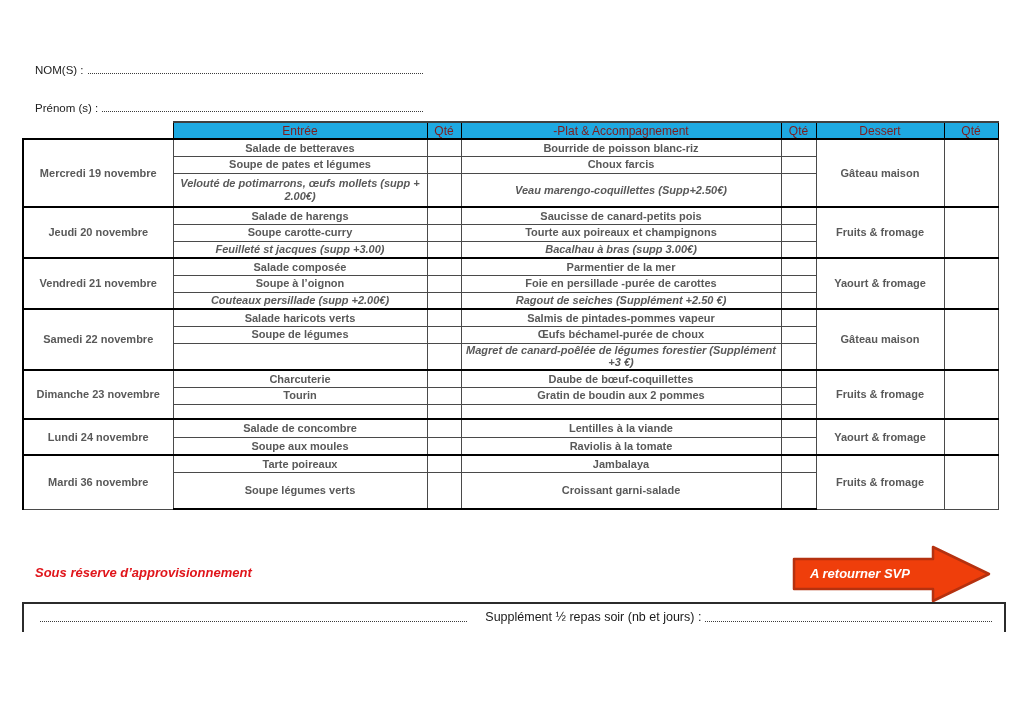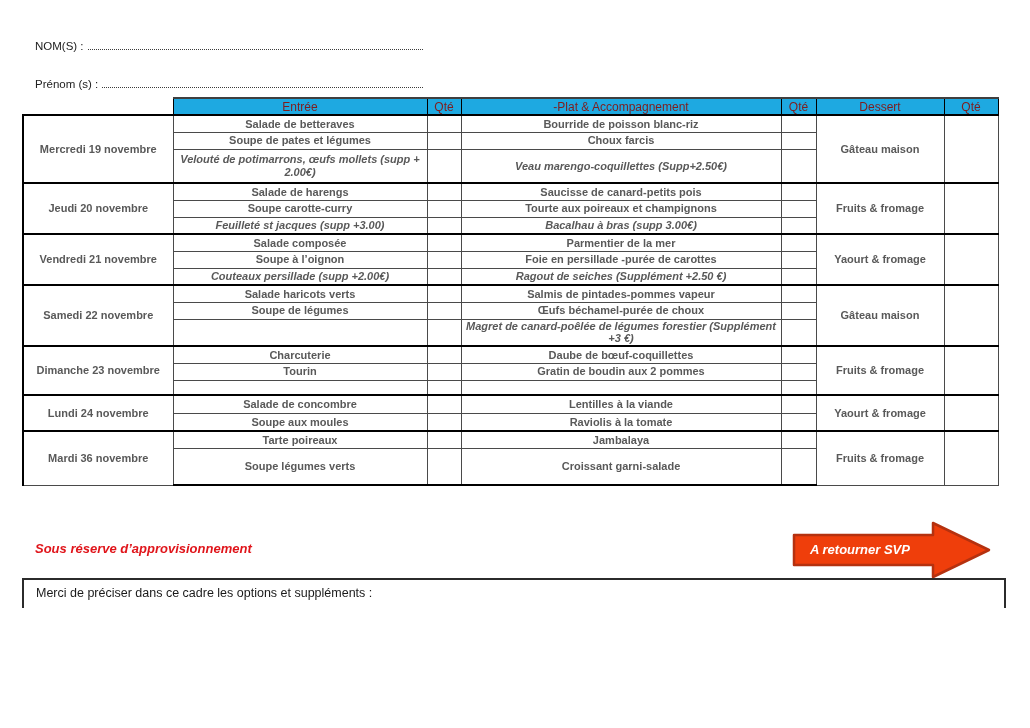--- a/index.html
+++ b/index.html
@@ -1,19 +1,19 @@
 <!DOCTYPE html>
 <html style="--blue: #1EA9E1; --note-red: #E0151B;"><head>
 <meta charset="utf-8">
 <style>
   * { box-sizing: border-box; }
   html,body { margin:0; padding:0; background:#ffffff; }
   .page {
     position:relative; width:1030px; height:608px; background:#fff;
-    font-family:"Liberation Sans", sans-serif; color:#1a1a1a; overflow:hidden;
+    font-family:"Liberation Sans", sans-serif; color:#1a1a1a; overflow:hidden;margin-top:24px;
   }
 
   
   .field-line { position:absolute; display:flex; align-items:flex-end; font-size:11.5px; color:#222; }
   .field-line .lbl { white-space:nowrap; padding-bottom:1px; }
   .dots { flex:1; border-bottom:1.6px dotted #3c3c3c; margin:0 0 3px 4px; height:1px; }
 
   
   .title-box {
     position:absolute; left:425px; top:44px; width:570px; height:53px;
@@ -249,23 +249,20 @@
 
   <div class="arrow-wrap">
     <svg width="201" height="60" viewBox="0 0 201 60">
       <polygon points="2,15 141,15 141,3 197,30 141,57 141,45 2,45" fill="#EF3E0B" stroke="#B5310F" stroke-width="2.5" stroke-linejoin="round" id="arrow-poly"></polygon>
     </svg>
     <span class="arrow-label">A retourner SVP</span>
   </div>
 
   <div class="options-box">
     <div class="opt-row">
-      <span class="lbl">Merci de préciser dans ce cadre les options et suppléments :</span>
-    </div>
-    <div class="opt-row">
       <div class="opt-half left">
         <span class="dots"></span>
       </div>
       <div class="opt-half right">
         <span class="lbl">Supplément ½ repas soir (nb et jours)  :</span>
         <span class="dots"></span>
       </div>
     </div>
     <div class="opt-row">
       <div class="opt-half right">

